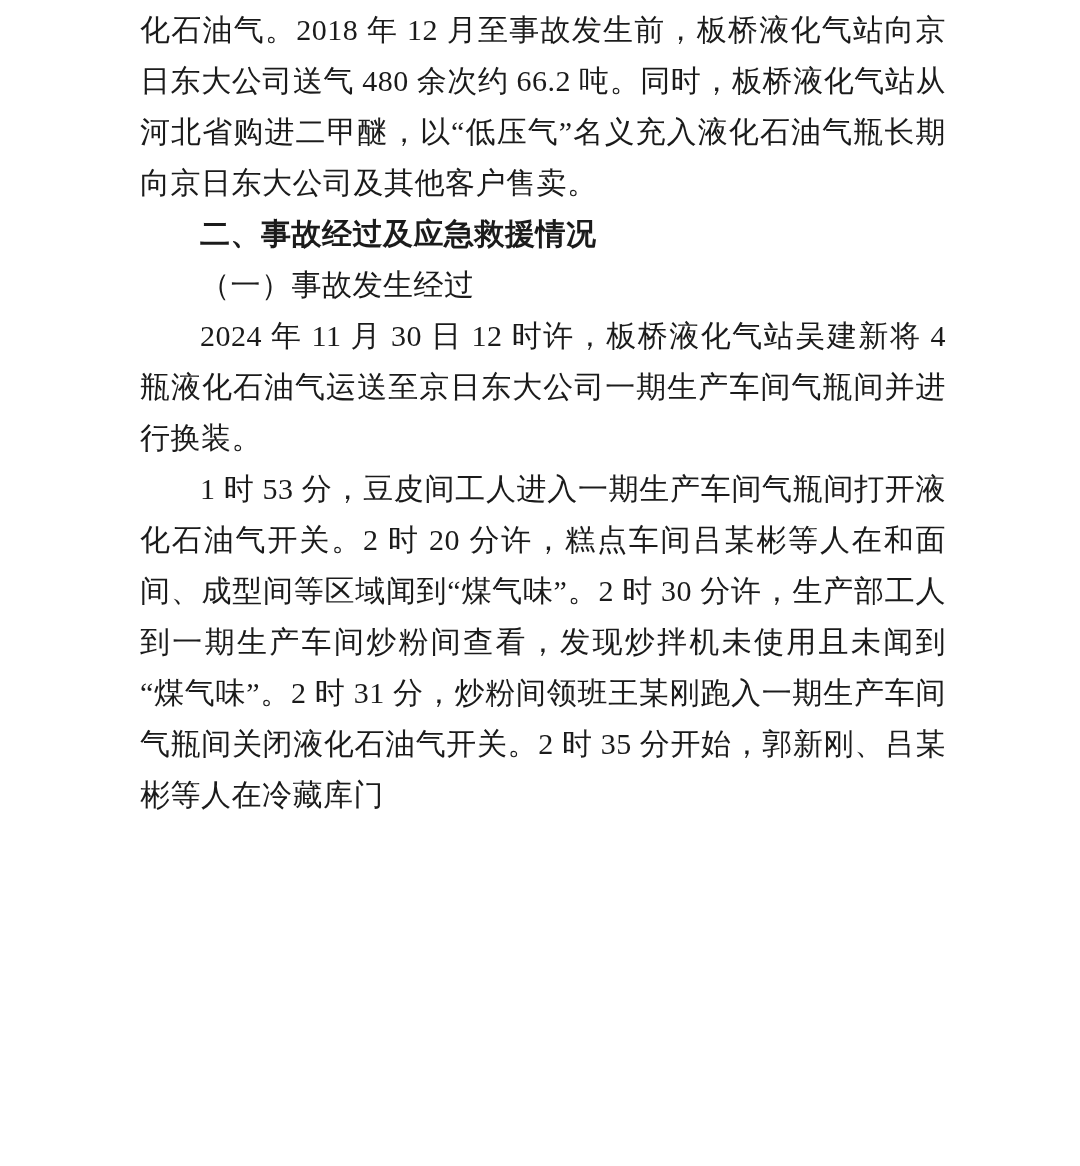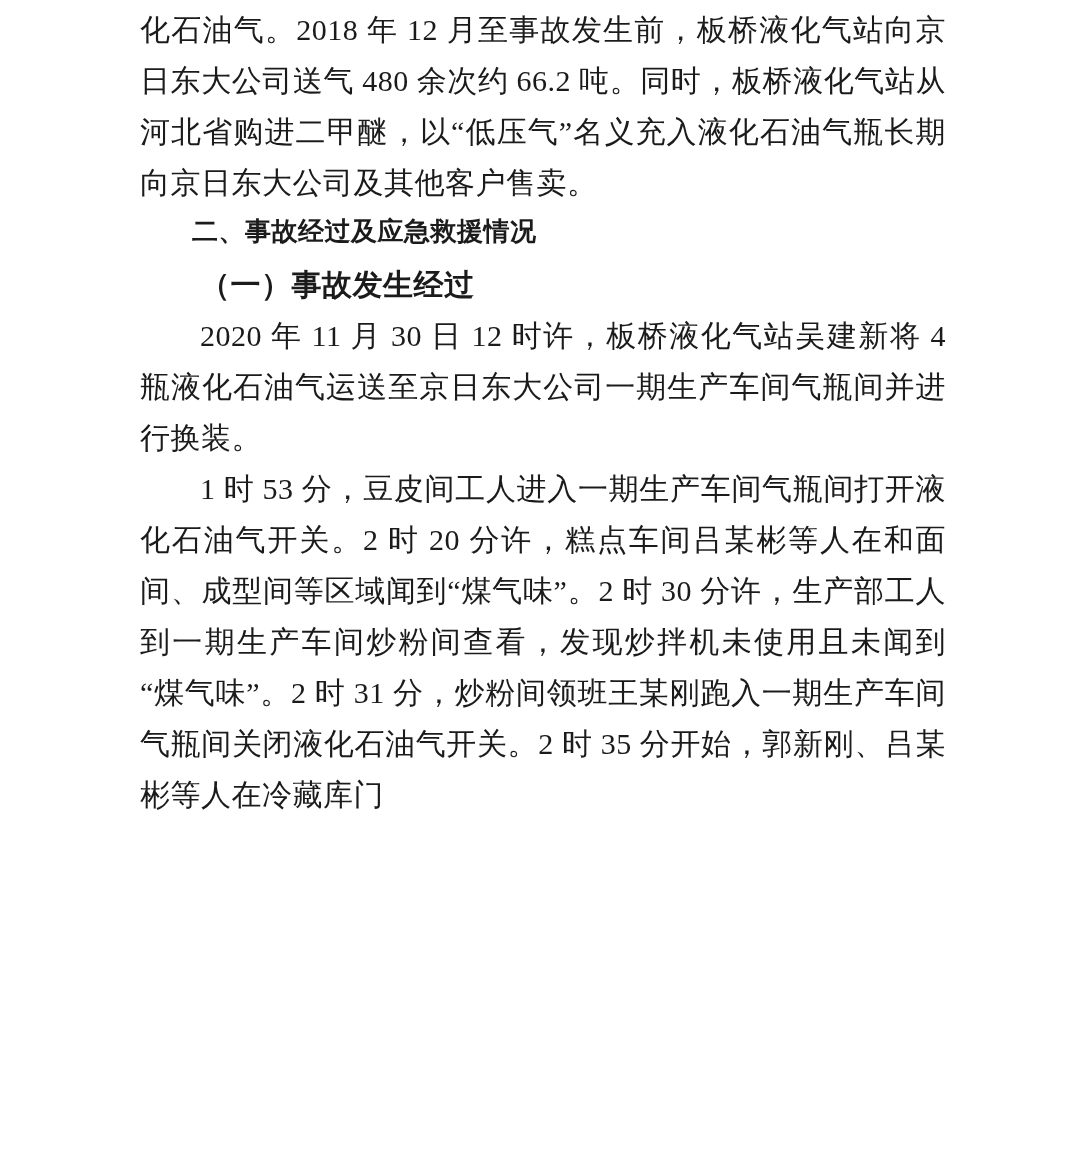--- a/index.html
+++ b/index.html
@@ -34,32 +34,32 @@
   }
   .para-continuation {
     text-indent: 0;
   }
   .para-body {
     text-indent: 2em;
   }
   .para-heading {
     text-indent: 2em;
     font-weight: bold;
-    font-family: Liberation Mono, monospace;
-    font-size: 26px;
+    font-family: Liberation Sans, sans-serif;
+    font-size: 30px;
   }
   .para-subheading {
     text-indent: 2em;
-    font-weight: bold;
+    font-weight: normal;
   }
 </style>
 </head>
 <body>
 
 <div class="page">
   <div class="content">
     <p class="para-continuation">化石油气。2018 年 12 月至事故发生前，板桥液化气站向京日东大公司送气 480 余次约 66.2 吨。同时，板桥液化气站从河北省购进二甲醚，以“低压气”名义充入液化石油气瓶长期向京日东大公司及其他客户售卖。</p>
     <p class="para-heading">二、事故经过及应急救援情况</p>
     <p class="para-subheading">（一）事故发生经过</p>
-    <p class="para-body">2020 年 11 月 30 日 12 时许，板桥液化气站吴建新将 4 瓶液化石油气运送至京日东大公司一期生产车间气瓶间并进行换装。</p>
+    <p class="para-body">2024 年 11 月 30 日 12 时许，板桥液化气站吴建新将 4 瓶液化石油气运送至京日东大公司一期生产车间气瓶间并进行换装。</p>
     <p class="para-body">1 时 53 分，豆皮间工人进入一期生产车间气瓶间打开液化石油气开关。2 时 20 分许，糕点车间吕某彬等人在和面间、成型间等区域闻到“煤气味”。2 时 30 分许，生产部工人到一期生产车间炒粉间查看，发现炒拌机未使用且未闻到“煤气味”。2 时 31 分，炒粉间领班王某刚跑入一期生产车间气瓶间关闭液化石油气开关。2 时 35 分开始，郭新刚、吕某彬等人在冷藏库门</p>
   </div>
 </div>
 
 </body></html>

